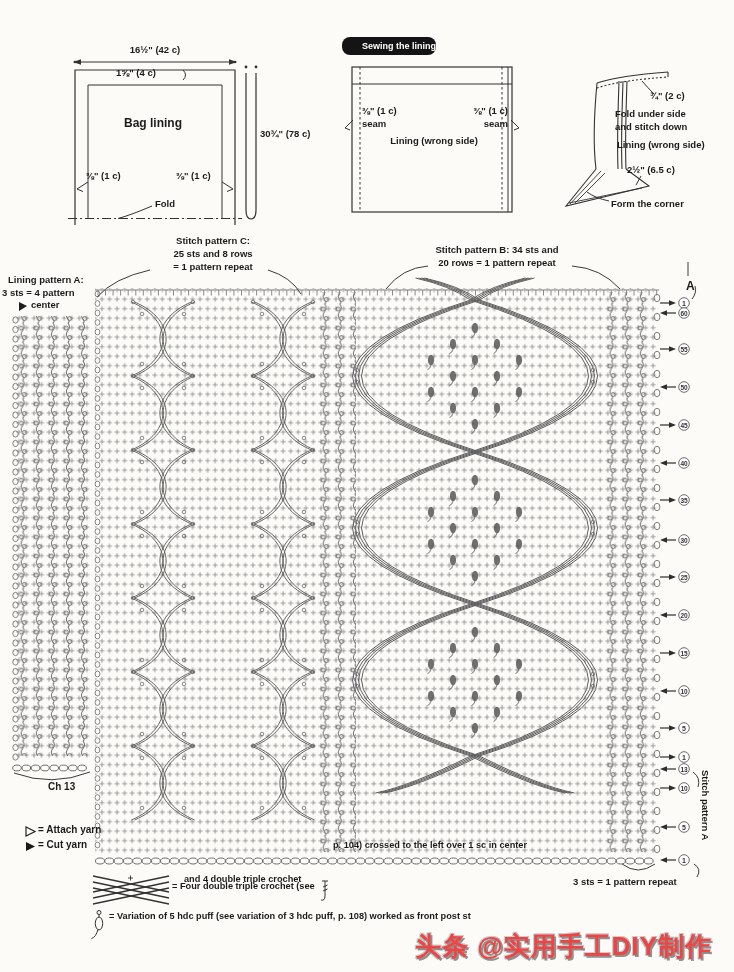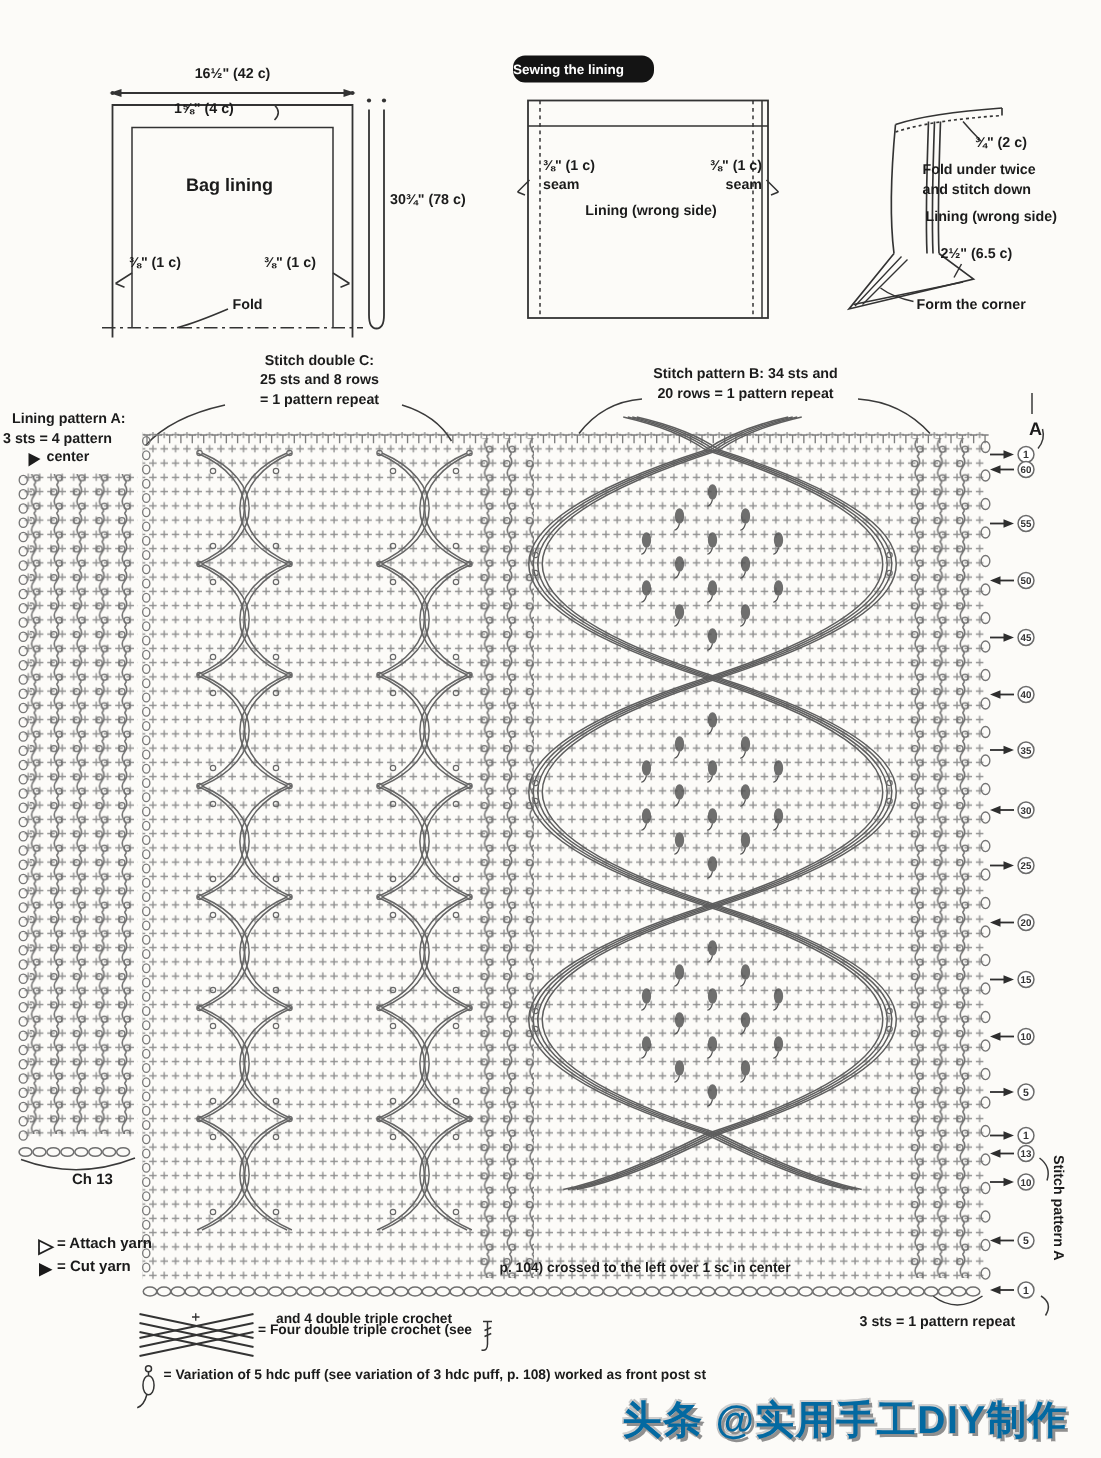--- a/index.html
+++ b/index.html
@@ -3,23 +3,23 @@
 <meta charset="utf-8">
 <style>
   html,body{margin:0;padding:0}
   body{width:734px;height:972px;position:relative;background:#fcfbf8;overflow:hidden}
   svg{position:absolute;left:0;top:0}
   .lbl{position:absolute;font-family:"Liberation Sans",sans-serif;font-weight:bold;font-size:9.5px;color:#1b1b1b;white-space:nowrap;line-height:1.15}
   .c{text-align:center}
   .s9{font-size:9.2px}
   .s10{font-size:10px}
   .s11{font-size:12px}
-  .badge{position:absolute;background:#141414;color:#fff;border-radius:8px;font-family:"Liberation Sans",sans-serif;font-weight:bold;font-size:9px;text-align:left;line-height:18px}
+  .badge{position:absolute;background:#141414;color:#fff;border-radius:8px;font-family:"Liberation Sans",sans-serif;font-weight:bold;font-size:9px;text-align:right;line-height:18px}
   .vert{writing-mode:vertical-rl;text-orientation:mixed}
-  .wm{position:absolute;font-family:"Liberation Sans",sans-serif;font-weight:bold;font-size:26px;letter-spacing:1px;color:#0369a1;white-space:nowrap;
+  .wm{position:absolute;font-family:"Liberation Sans",sans-serif;font-weight:bold;font-size:26px;letter-spacing:1px;color:#ef4444;white-space:nowrap;
       text-shadow:2px 2px 0 #8f8f8f,-1px -1px 0 #cfcfcf,1px -1px 0 #bdbdbd,-1px 1px 0 #bdbdbd}
 </style>
 </head>
 <body>
 
 <svg width="734" height="972" viewBox="0 0 734 972">
   <defs>
     <pattern id="pg" width="7.55" height="9.5" patternUnits="userSpaceOnUse">
       <path d="M1.3,4.7 H6.3 M3.8,2.2 V7.2" stroke="#909090" stroke-width="0.9" fill="none"></path>
     </pattern>
@@ -757,30 +757,30 @@
 <div class="lbl" style="left:155px;top:199px">Fold</div>
 
 <div class="badge" style="left:342px;top:37px;width:94px;height:18px">Sewing the lining</div>
 <div class="lbl" style="left:362px;top:106px">⅜" (1 c)</div>
 <div class="lbl" style="left:362px;top:119px">seam</div>
 <div class="lbl" style="left:452px;top:106px;width:56px;text-align:right">⅜" (1 c)</div>
 <div class="lbl" style="left:452px;top:119px;width:56px;text-align:right">seam</div>
 <div class="lbl c" style="left:372px;top:136px;width:124px">Lining (wrong side)</div>
 
 <div class="lbl" style="left:650px;top:91px">¾" (2 c)</div>
-<div class="lbl" style="left:615px;top:109px">Fold under twice</div>
+<div class="lbl" style="left:615px;top:109px">Fold under side</div>
 <div class="lbl" style="left:615px;top:122px">and stitch down</div>
 <div class="lbl" style="left:617px;top:140px">Lining (wrong side)</div>
 <div class="lbl" style="left:627px;top:165px">2½" (6.5 c)</div>
 <div class="lbl" style="left:611px;top:199px">Form the corner</div>
 
 <div class="lbl" style="left:8px;top:275px">Lining pattern A:</div>
 <div class="lbl" style="left:2px;top:288px">3 sts = 4 pattern</div>
 <div class="lbl" style="left:31px;top:300px">center</div>
-<div class="lbl c" style="left:143px;top:236px;width:140px">Stitch double C:</div>
+<div class="lbl c" style="left:143px;top:236px;width:140px">Stitch pattern C:</div>
 <div class="lbl c" style="left:143px;top:249px;width:140px">25 sts and 8 rows</div>
 <div class="lbl c" style="left:143px;top:262px;width:140px">= 1 pattern repeat</div>
 <div class="lbl c" style="left:408px;top:245px;width:178px">Stitch pattern B: 34 sts and</div>
 <div class="lbl c" style="left:408px;top:258px;width:178px">20 rows = 1 pattern repeat</div>
 <div class="lbl s11" style="left:686px;top:280px">A</div>
 <div class="lbl s10" style="left:48px;top:781px">Ch 13</div>
 <div class="lbl vert" style="left:699px;top:770px">Stitch pattern A</div>
 <div class="lbl" style="left:573px;top:877px">3 sts = 1 pattern repeat</div>
 
 <div class="lbl s10" style="left:38px;top:824px">= Attach yarn</div>

